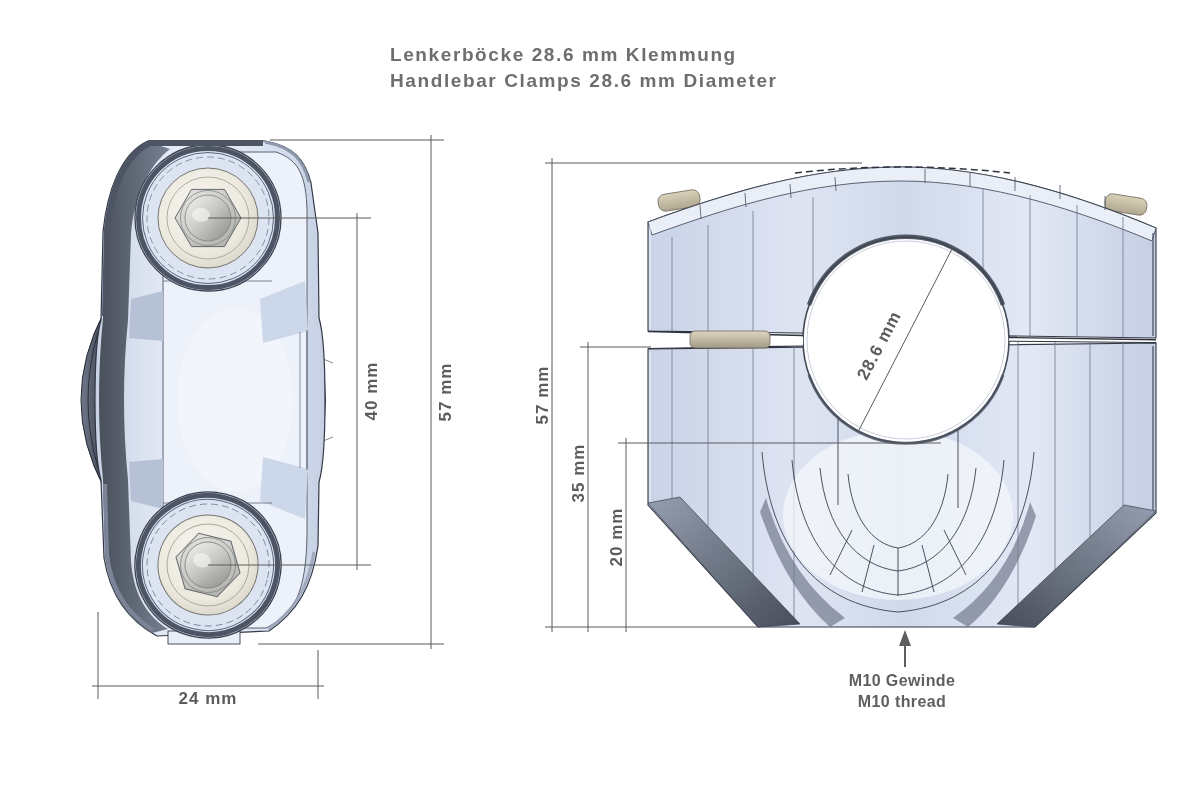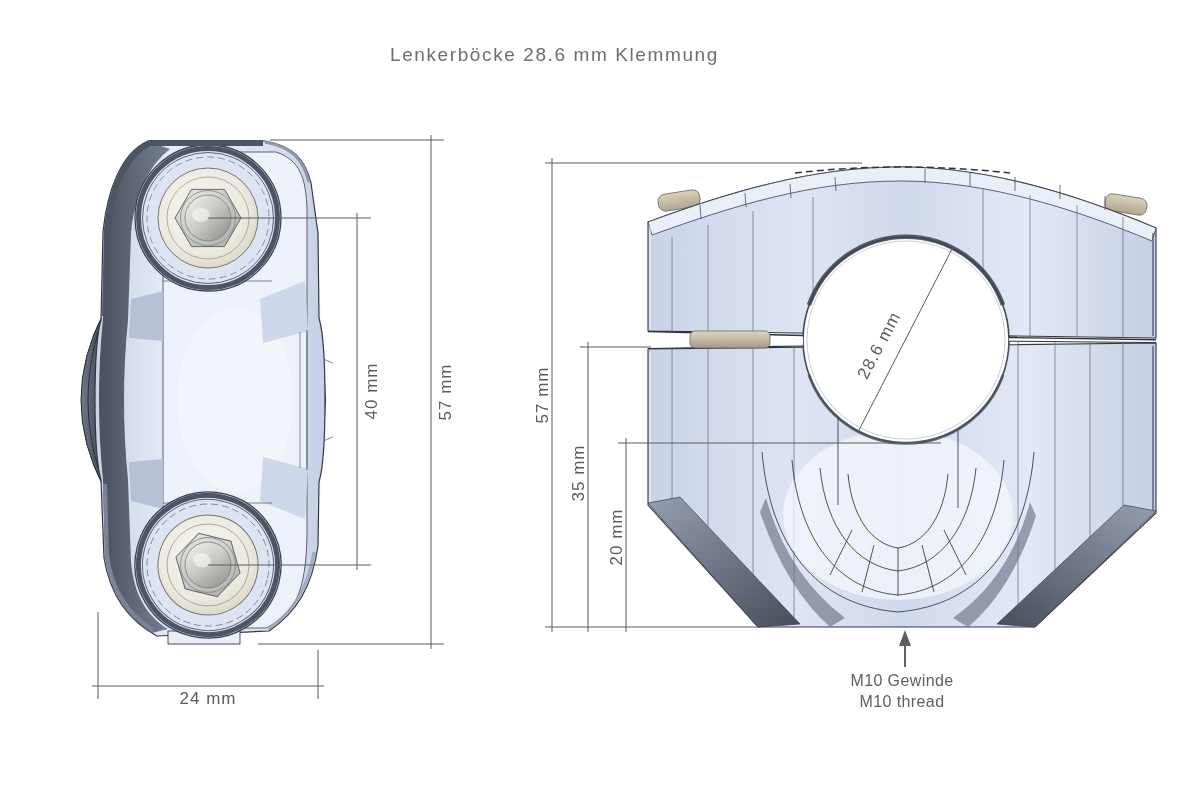--- a/index.html
+++ b/index.html
@@ -1,31 +1,32 @@
 <!DOCTYPE html>
 <html><head>
 <meta charset="utf-8">
 <style>
   html,body{margin:0;padding:0;background:#ffffff;}
   .stage{position:relative;width:1200px;height:788px;background:#ffffff;overflow:hidden;
-         font-family:"Liberation Sans","DejaVu Sans",sans-serif;}
+         font-family:"Liberation Sans","DejaVu Sans",sans-serif;font-weight:bold;}
   .title-block{position:absolute;left:390px;top:42px;color:#6e6e6e;font-size:19px;
                letter-spacing:1.6px;line-height:26px;white-space:nowrap;}
   svg{position:absolute;left:0;top:0;}
   .dim{font-size:17px;fill:#5c5c5c;letter-spacing:1px;}
   .note{font-size:16px;fill:#5f5f5f;letter-spacing:0.4px;}
   .dimstroke{stroke:#5a5a5a;stroke-width:1;fill:none;}
 </style>
 </head>
 <body>
 
 <div class="stage">
 
   <div class="title-block">
     <div>Lenkerböcke 28.6 mm Klemmung</div>
+    <div>Handlebar Clamps 28.6 mm Diameter</div>
   </div>
 
   <svg width="1200" height="800" viewBox="0 0 1200 800">
     <defs>
       <linearGradient id="gradBodyL" x1="0" y1="0" x2="1" y2="0">
         <stop offset="0" stop-color="#c8d2e5"></stop>
           <stop offset="0.35" stop-color="#e7ecf7"></stop>
         <stop offset="0.7" stop-color="#dde4f2"></stop>
           <stop offset="1" stop-color="#c6d0e4"></stop>
       </linearGradient>

